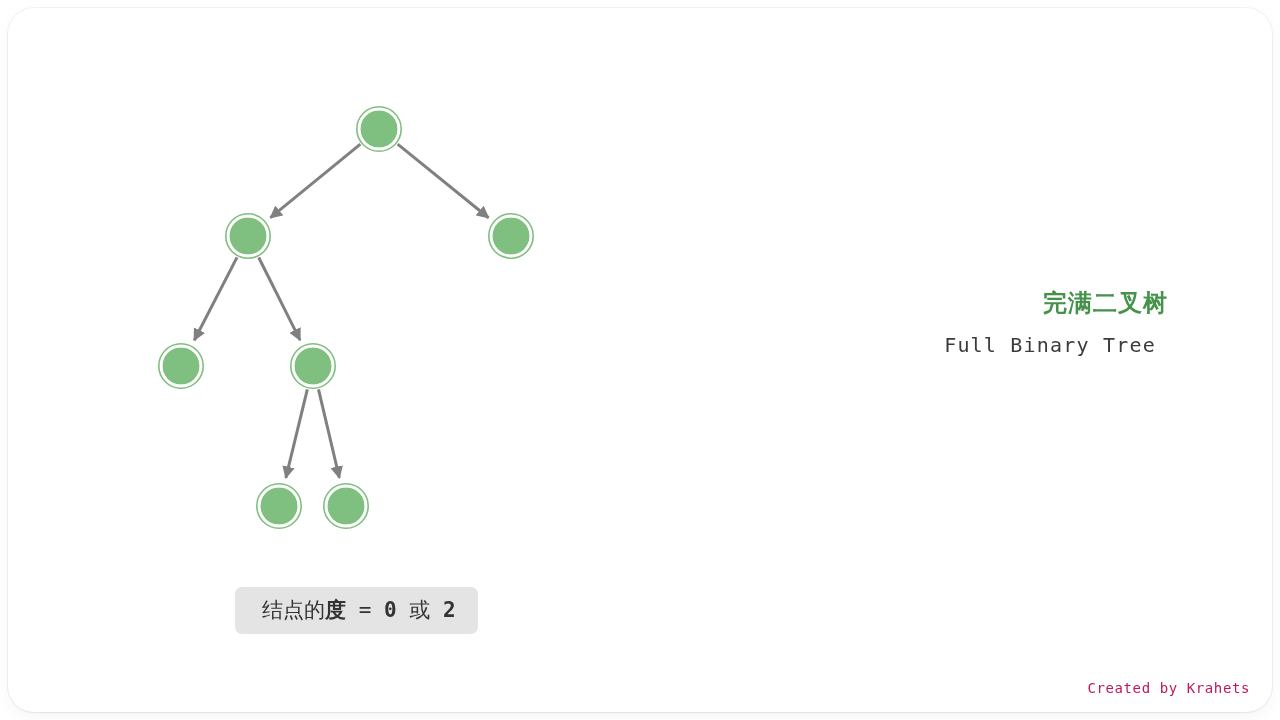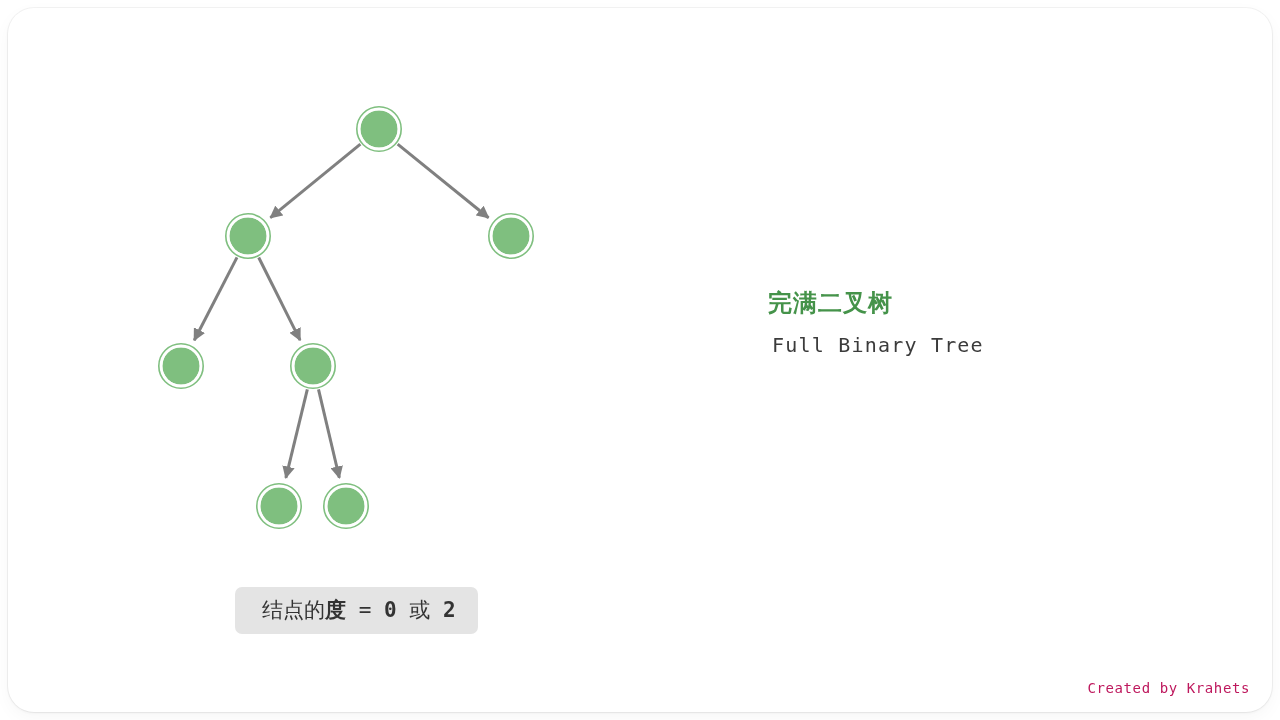--- a/index.html
+++ b/index.html
@@ -44,38 +44,38 @@
     pointer-events: none;
   }
   .tree-svg .hit { pointer-events: auto; }
 
   
   .caption-block {
     position: absolute;
     left: 768px;
     top: 288px;
     width: 400px;
-    text-align: left;
+    text-align: right;
   }
   .caption-title {
     font-family: "Liberation Sans", sans-serif;
     font-size: 24px;
     font-weight: bold;
     letter-spacing: 1px;
     line-height: 30px;
     margin: 0 0 14px 0;
   }
   .caption-subtitle {
     font-family: "DejaVu Sans Mono", monospace;
     font-size: 20px;
     font-weight: normal;
     letter-spacing: 1.2px;
     line-height: 26px;
     color: #3b3b3b;
-    margin: 4px;
+    margin: 12px;
   }
 
   
   .degree-badge {
     position: absolute;
     left: 235px;
     top: 587px;
     height: 47px;
     padding: 0 22px;
     display: flex;

